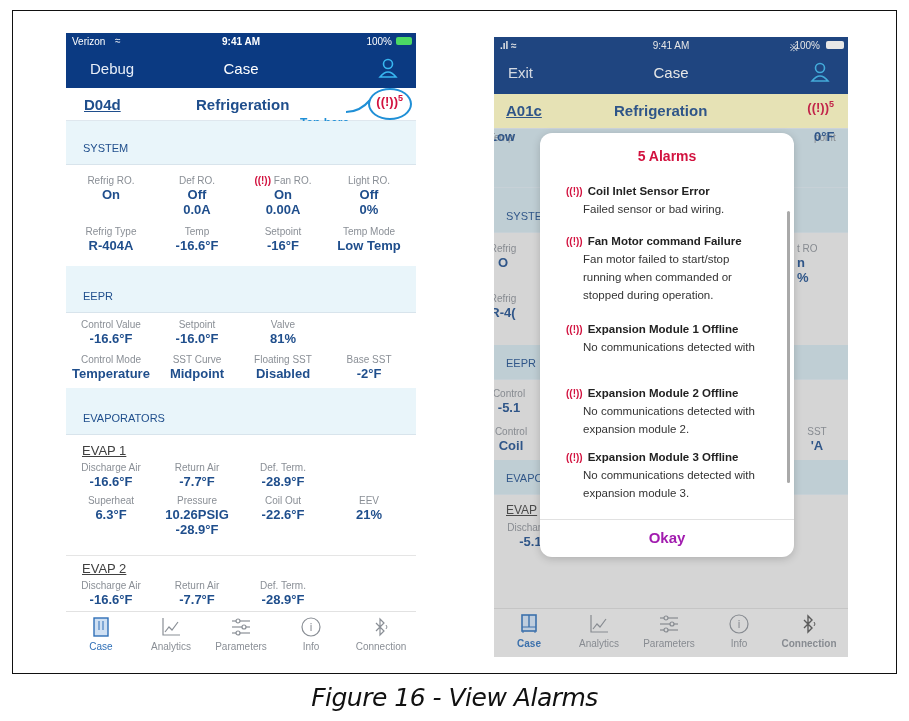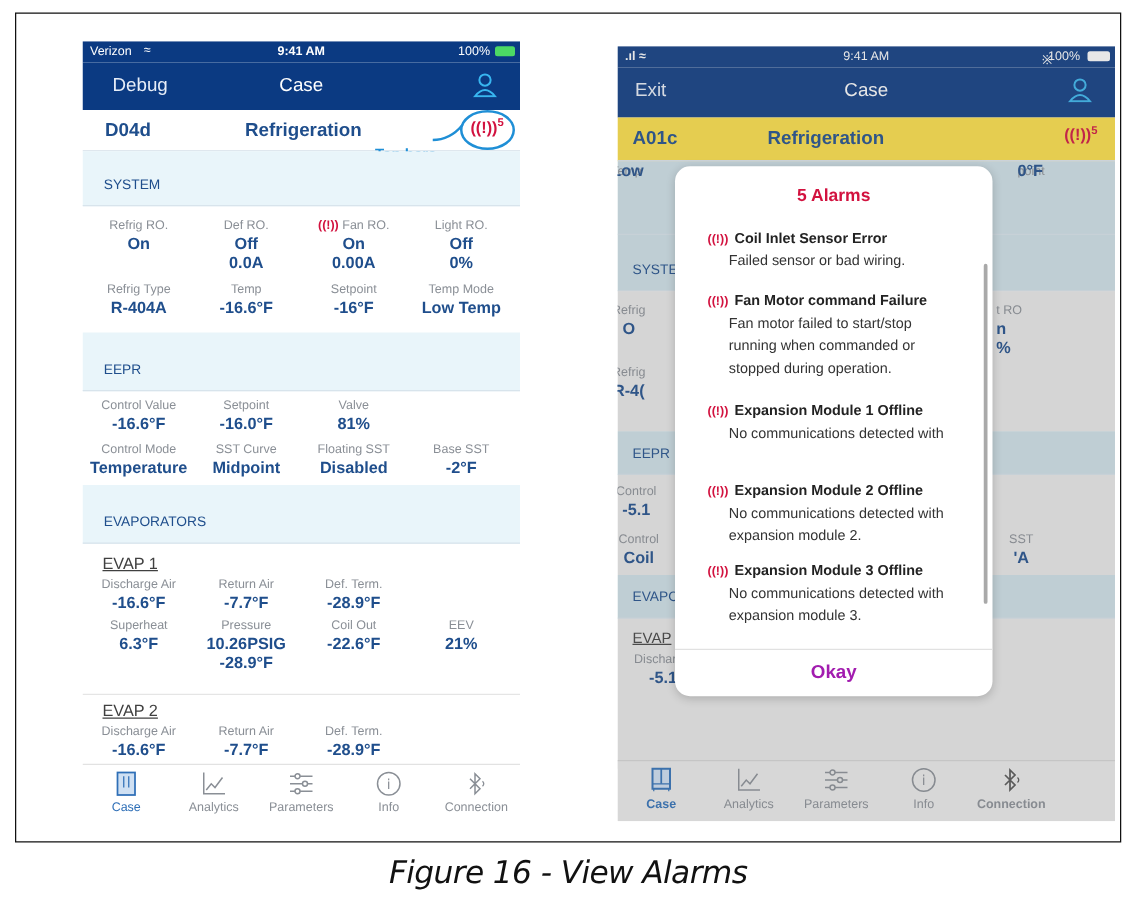--- a/index.html
+++ b/index.html
@@ -2,31 +2,31 @@
 <html><head>
 <meta charset="utf-8">
 <style>
   html, body { margin:0; padding:0; background:#fff; }
   body { width:909px; height:721px; position:relative; overflow:hidden; font-family:"Liberation Sans", sans-serif; }
   .frame { position:absolute; left:12px; top:10px; width:885px; height:664px; border:1.5px solid #111; box-sizing:border-box; }
   .caption { position:absolute; left:0; width:909px; top:683px; text-align:center; font-family:"DejaVu Sans", sans-serif; font-style:italic; font-size:25px; color:#111; letter-spacing:-0.5px; }
 
   .phone { position:absolute; overflow:hidden; background:#fff; }
   #phoneL { left:66px; top:33px; width:350px; height:627px; }
-  #phoneR { left:494px; top:37px; width:398px; height:620px; }
+  #phoneR { left:494px; top:37px; width:354px; height:620px; }
 
   .status { height:17px; background:#0b3a82; color:#fff; font-size:10px; position:relative; }
   .status span { position:absolute; top:3px; }
   .navbar { height:38px; background:#0b3a82; color:#fff; position:relative; font-size:15px; }
   .navbar .left { position:absolute; left:24px; top:10px; color:#e8eef8; }
   .navbar .title { position:absolute; left:0; right:0; text-align:center; top:10px; }
   .navbar .user { position:absolute; right:18px; top:8px; width:20px; height:20px; }
 
   .subhead { height:32px; background:#fff; border-bottom:1px solid #dfe7ee; position:relative; color:#1f4e8c; font-weight:bold; font-size:15px; }
-  .subhead .id { position:absolute; left:18px; top:8px; }
+  .subhead .id { position:absolute; left:18px; top:8px;text-decoration:underline; }
   .subhead .name { position:absolute; left:130px; top:8px; }
   .alarm-badge { position:absolute; right:14px; top:5px; color:#d2123f; font-weight:bold; font-size:13px; }
   .alarm-badge sup { font-size:9px; }
 
   .section-head { background:#e9f5fa; color:#1f4e8c; font-size:11px; position:relative; border-bottom:1px solid #d8e4ec; }
   .section-head span { position:absolute; left:17px; bottom:10px; }
 
   .grid { position:relative; }
   .cell { position:absolute; text-align:center; width:86px; }
   .cell .lbl { color:#8a8f96; font-size:10px; display:block; line-height:12px; }
@@ -36,21 +36,21 @@
   .tabbar { position:absolute; left:0; right:0; bottom:0; height:48px; background:#fff; border-top:1px solid #e2e2e2; }
   .tab { position:absolute; top:4px; width:70px; text-align:center; font-size:10px; color:#8a8f96; }
   .tab .ico { display:block; margin:0 auto 3px; width:22px; height:22px; }
   .tab.active { color:#2f6fb7; }
 
   .tap-here { position:absolute; color:#1f8fd6; font-weight:bold; font-size:12px; }
   .circle { position:absolute; border:2px solid #1f8fd6; border-radius:50%; }
 
   
   #phoneR .dim { position:absolute; left:0; top:0; right:0; bottom:0; background:rgba(120,120,120,0.18); pointer-events:none; }
-  #phoneR .subhead { background:#fde047; }
+  #phoneR .subhead { background:#fef9c3; }
   #phoneR .section-head { background:#cfe1e8; }
   #phoneR .gridbg { background:#e9e9e9; }
 
   .modal { position:absolute; left:46px; top:96px; width:254px; height:424px; background:#fff; border-radius:12px; box-shadow:0 2px 8px rgba(0,0,0,0.18); }
   .modal .mtitle { position:absolute; left:0; right:0; top:15px; text-align:center; color:#d2123f; font-size:14px; font-weight:bold; }
   .alarm-item { position:absolute; left:26px; width:215px; font-size:11.5px; }
   .alarm-item .aname { font-weight:bold; color:#222; display:block; line-height:16px; }
   .alarm-item .adesc { color:#333; display:block; line-height:18px; padding-left:17px; }
   .alarm-item .aico { color:#d2123f; font-weight:bold; font-size:10px; margin-right:5px; }
   .modal .scroll { position:absolute; right:4px; top:78px; width:3px; height:272px; background:#a9a9a9; border-radius:2px; }

